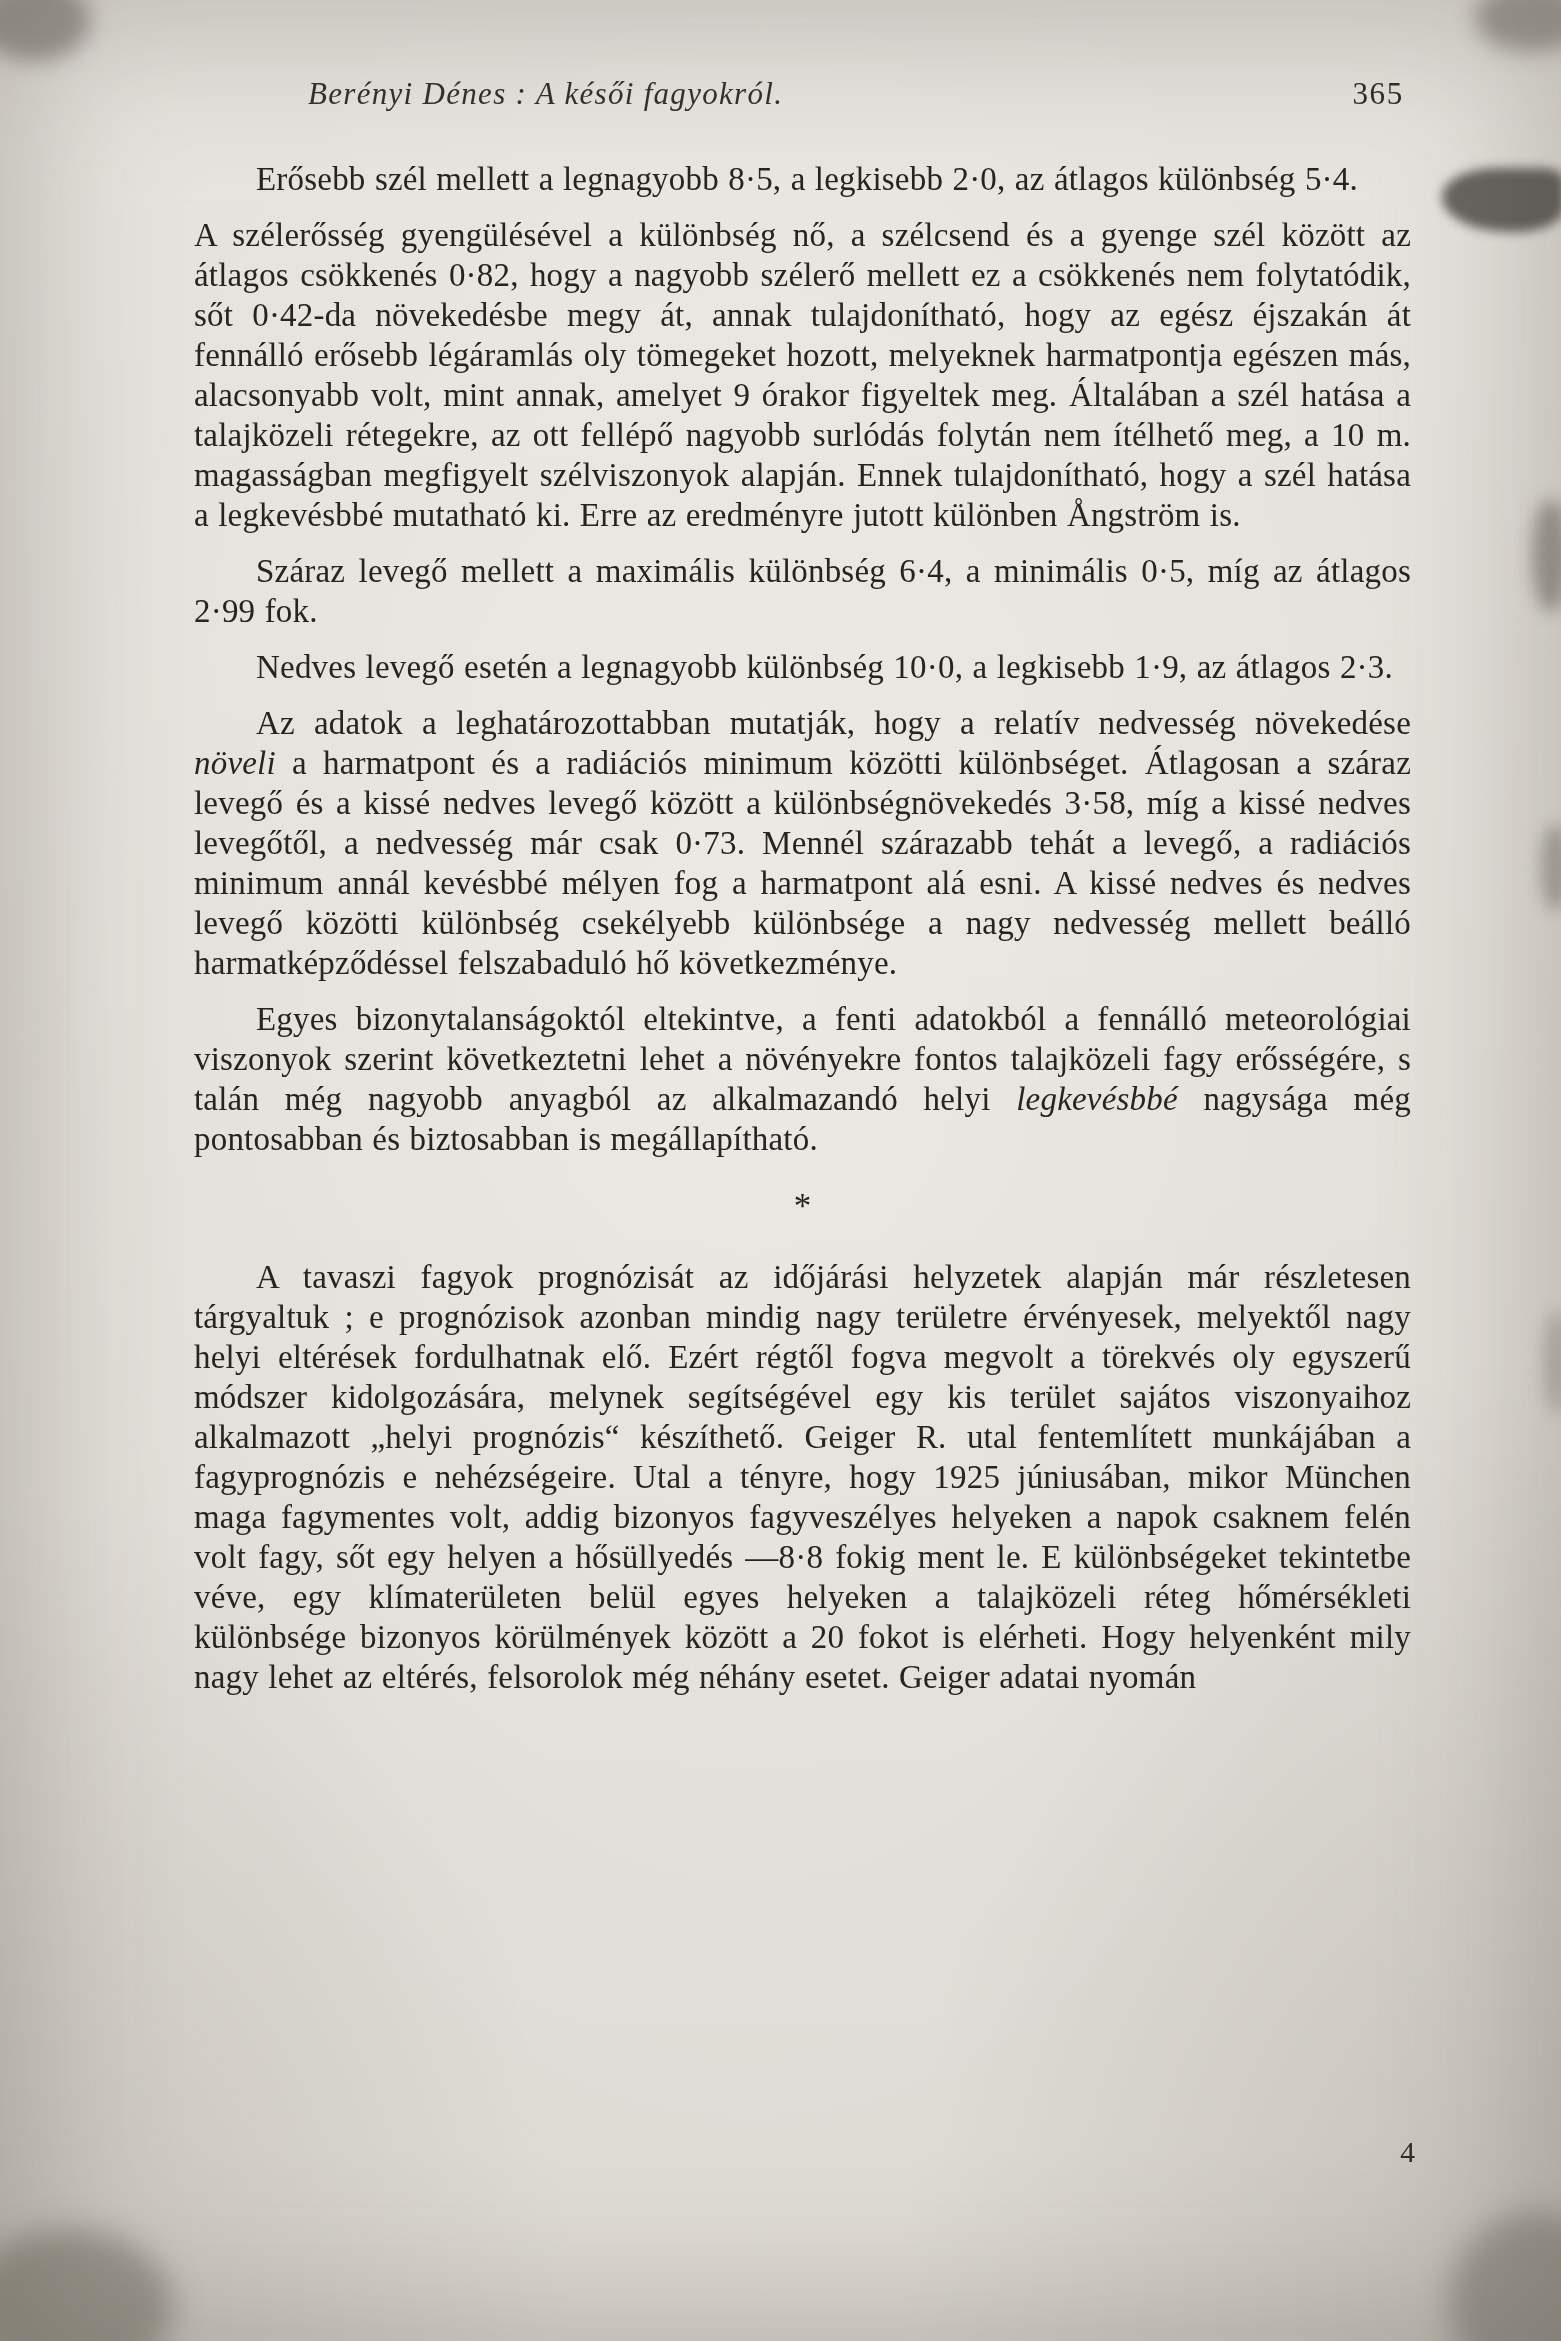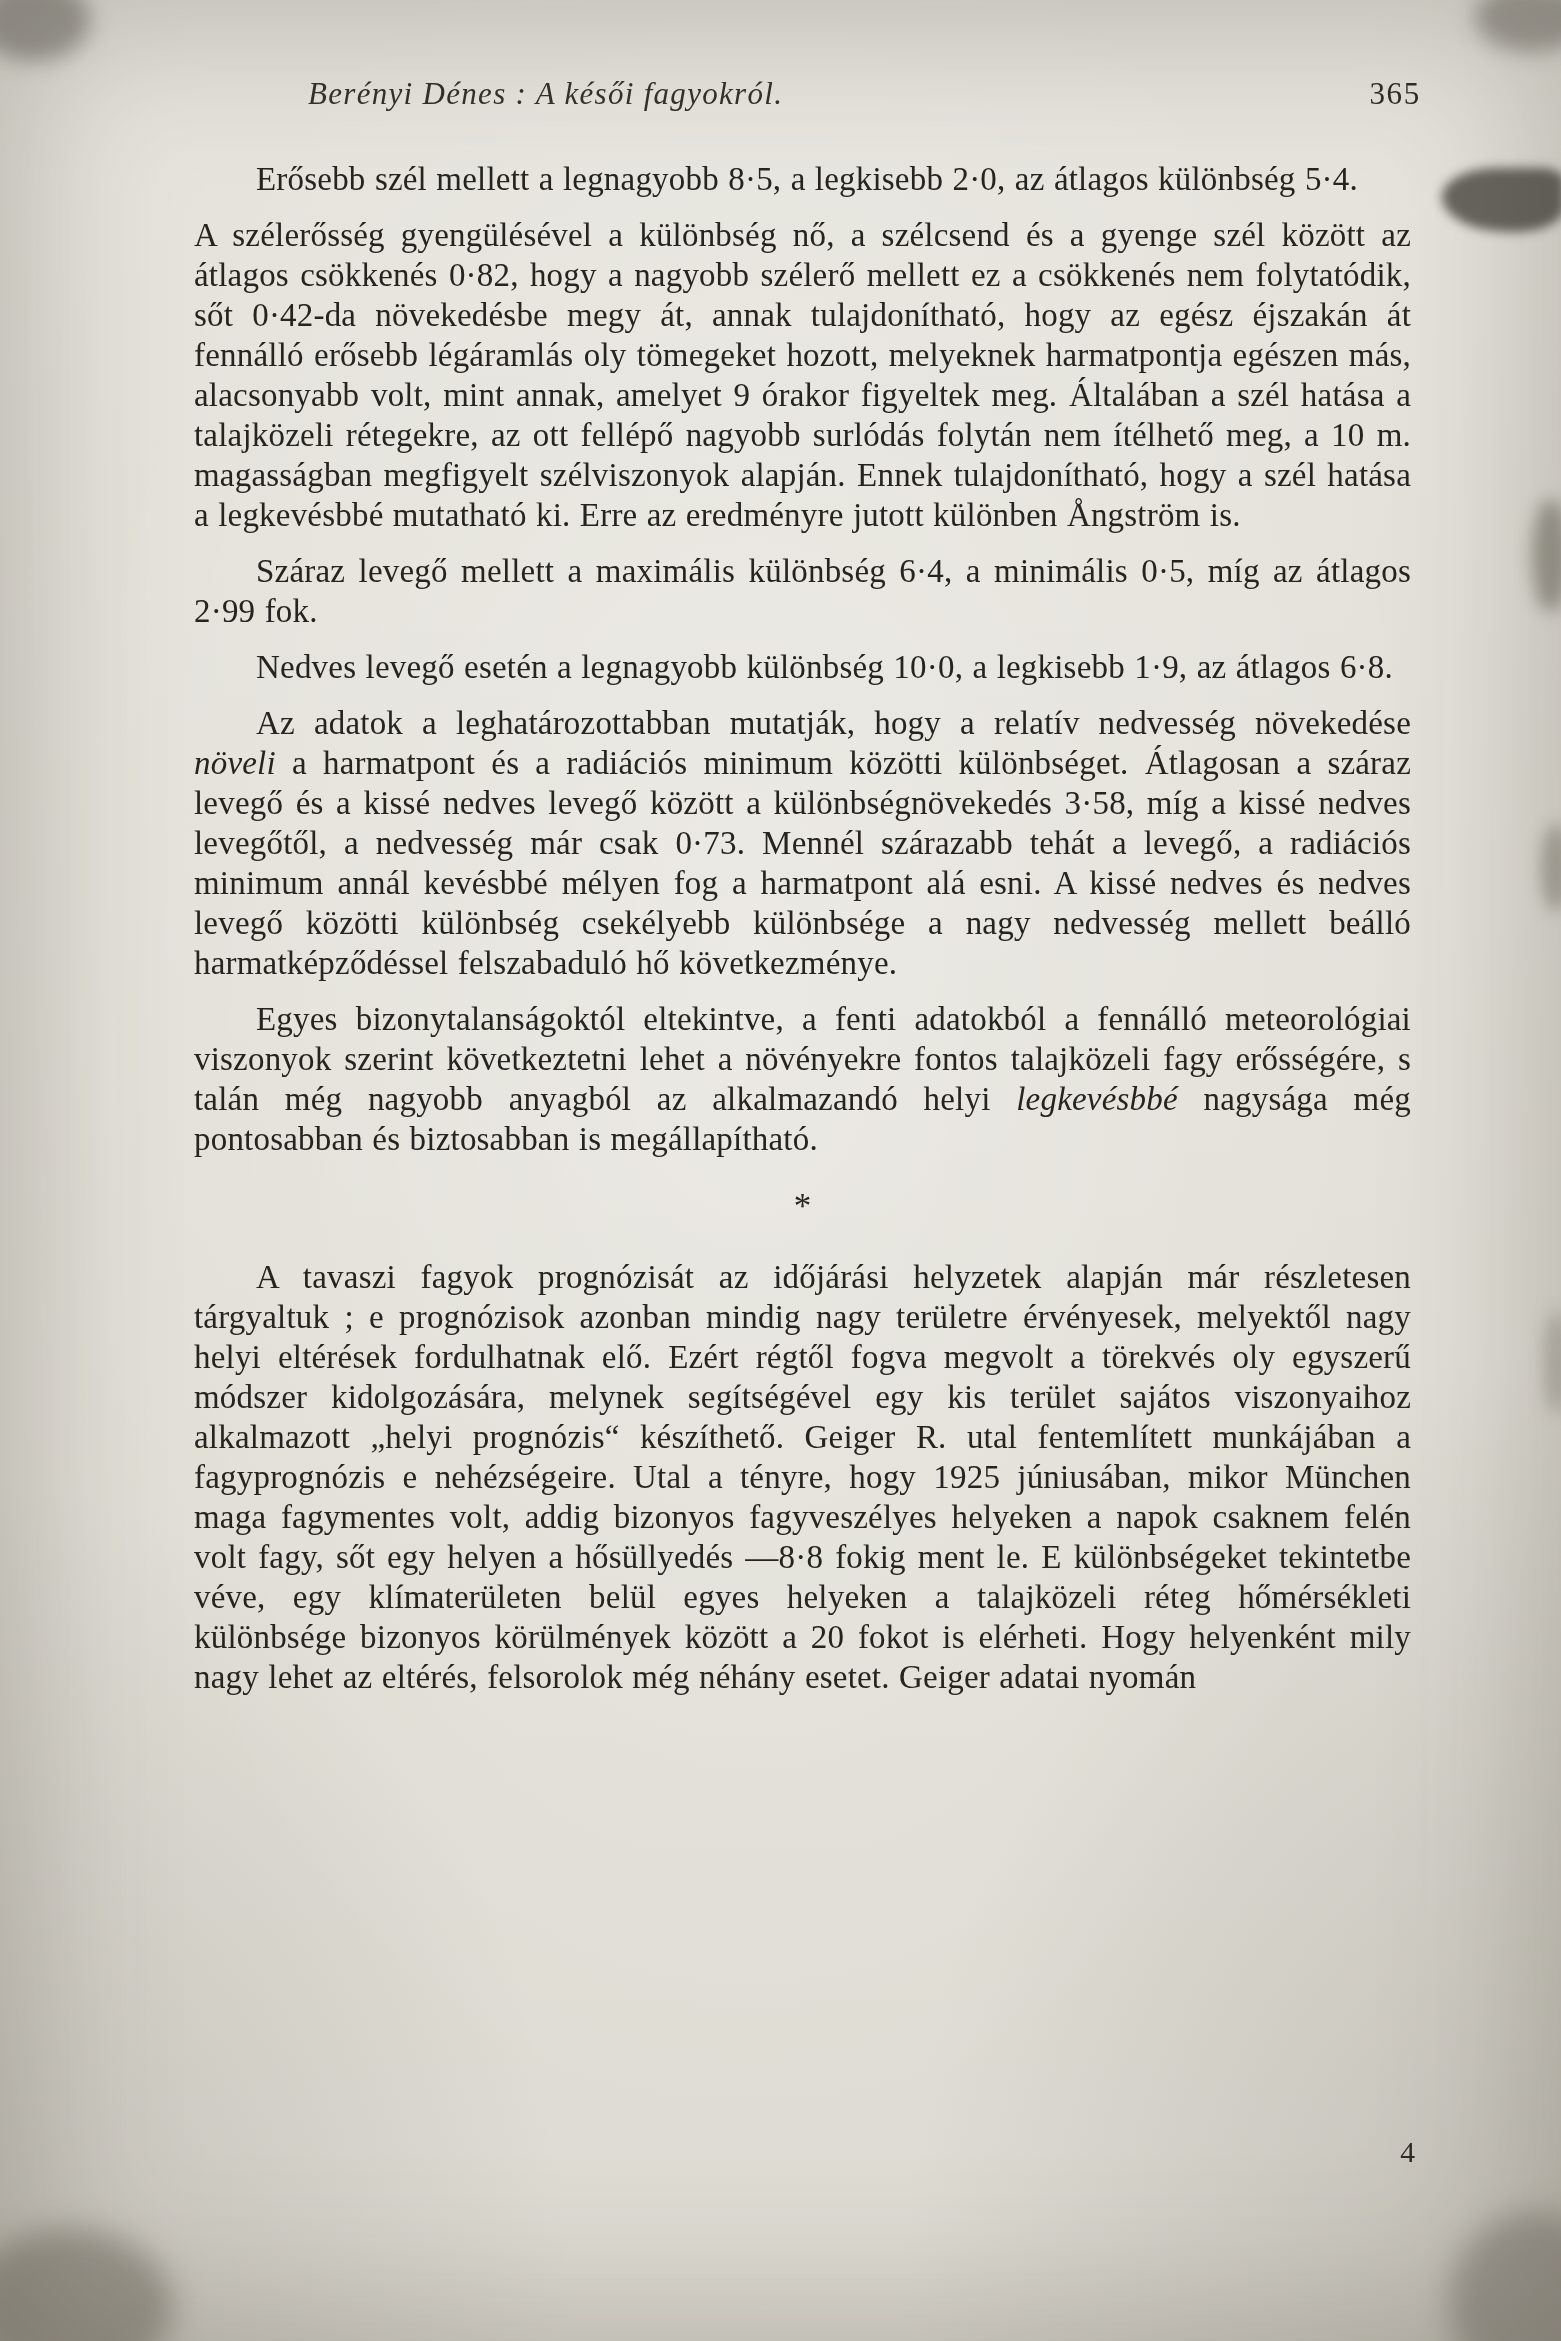--- a/index.html
+++ b/index.html
@@ -40,21 +40,21 @@
   .running-title {
     position: absolute;
     left: 130px;
     top: 0;
     font-style: italic;
     letter-spacing: 1.3px;
     color: #33302b;
   }
   .page-number {
     position: absolute;
-    right: 6px;
+    right: 23px;
     top: 0;
     letter-spacing: 1.7px;
     color: #2e2b27;
   }
   .text-block {
     font-size: 33px;
     line-height: 40px;
     text-align: justify;
     letter-spacing: 0.2px;
     word-spacing: 0.9px;
@@ -115,21 +115,21 @@
     <div class="page-header">
       <span class="running-title">Berényi Dénes : A késői fagyokról.</span>
       <span class="page-number">365</span>
     </div>
 
     <div class="text-block">
 
     <p><span>Erősebb szél mellett a legnagyobb 8·5, a legkisebb 2·0, az átlagos különbség 5·4.</span></p>
         <p class="no-indent"><span>A szélerősség gyengülésével a különbség nő, a szélcsend és a gyenge szél között az átlagos csökkenés 0·82, hogy a nagyobb szélerő mellett ez a csökkenés nem folytatódik, sőt 0·42-da növekedésbe megy át, annak tulajdonítható, hogy az egész éjszakán át fennálló erősebb légáramlás oly tömegeket hozott, melyeknek harmatpontja egészen más, alacsonyabb volt, mint annak, amelyet 9 órakor figyeltek meg. Általában a szél hatása a talajközeli rétegekre, az ott fellépő nagyobb surlódás folytán nem ítélhető meg, a 10 m. magasságban megfigyelt szélviszonyok alapján. Ennek tulajdonítható, hogy a szél hatása a legkevésbbé mutatható ki. Erre az eredményre jutott különben Ångström is.</span></p>
         <p><span>Száraz levegő mellett a maximális különbség 6·4, a minimális 0·5, míg az átlagos 2·99 fok.</span></p>
-        <p><span>Nedves levegő esetén a legnagyobb különbség 10·0, a legkisebb 1·9, az átlagos 6·8.</span></p>
+        <p><span>Nedves levegő esetén a legnagyobb különbség 10·0, a legkisebb 1·9, az átlagos 2·3.</span></p>
         <p><span>Az adatok a leghatározottabban mutatják, hogy a relatív nedvesség növekedése </span><em>növeli</em><span> a harmatpont és a radiációs minimum közötti különbséget. Átlagosan a száraz levegő és a kissé nedves levegő között a különbségnövekedés 3·58, míg a kissé nedves levegőtől, a nedvesség már csak 0·73. Mennél szárazabb tehát a levegő, a radiációs minimum annál kevésbbé mélyen fog a harmatpont alá esni. A kissé nedves és nedves levegő közötti különbség csekélyebb különbsége a nagy nedvesség mellett beálló harmatképződéssel felszabaduló hő következménye.</span></p>
         <p><span>Egyes bizonytalanságoktól eltekintve, a fenti adatokból a fennálló meteorológiai viszonyok szerint következtetni lehet a növényekre fontos talajközeli fagy erősségére, s talán még nagyobb anyagból az alkalmazandó helyi </span><em>legkevésbbé</em><span> nagysága még pontosabban és biztosabban is megállapítható.</span></p>
         <div class="separator">*</div>
         <p><span>A tavaszi fagyok prognózisát az időjárási helyzetek alapján már részletesen tárgyaltuk ; e prognózisok azonban mindig nagy területre érvényesek, melyektől nagy helyi eltérések fordulhatnak elő. Ezért régtől fogva megvolt a törekvés oly egyszerű módszer kidolgozására, melynek segítségével egy kis terület sajátos viszonyaihoz alkalmazott „helyi prognózis“ készíthető. Geiger R. utal fentemlített munkájában a fagyprognózis e nehézségeire. Utal a tényre, hogy 1925 júniusában, mikor München maga fagymentes volt, addig bizonyos fagyveszélyes helyeken a napok csaknem felén volt fagy, sőt egy helyen a hősüllyedés —8·8 fokig ment le. E különbségeket tekintetbe véve, egy klímaterületen belül egyes helyeken a talajközeli réteg hőmérsékleti különbsége bizonyos körülmények között a 20 fokot is elérheti. Hogy helyenként mily nagy lehet az eltérés, felsorolok még néhány esetet. Geiger adatai nyomán</span></p>
       </div>
 
   </div>
 
   <div class="footer-num">4</div>
 

